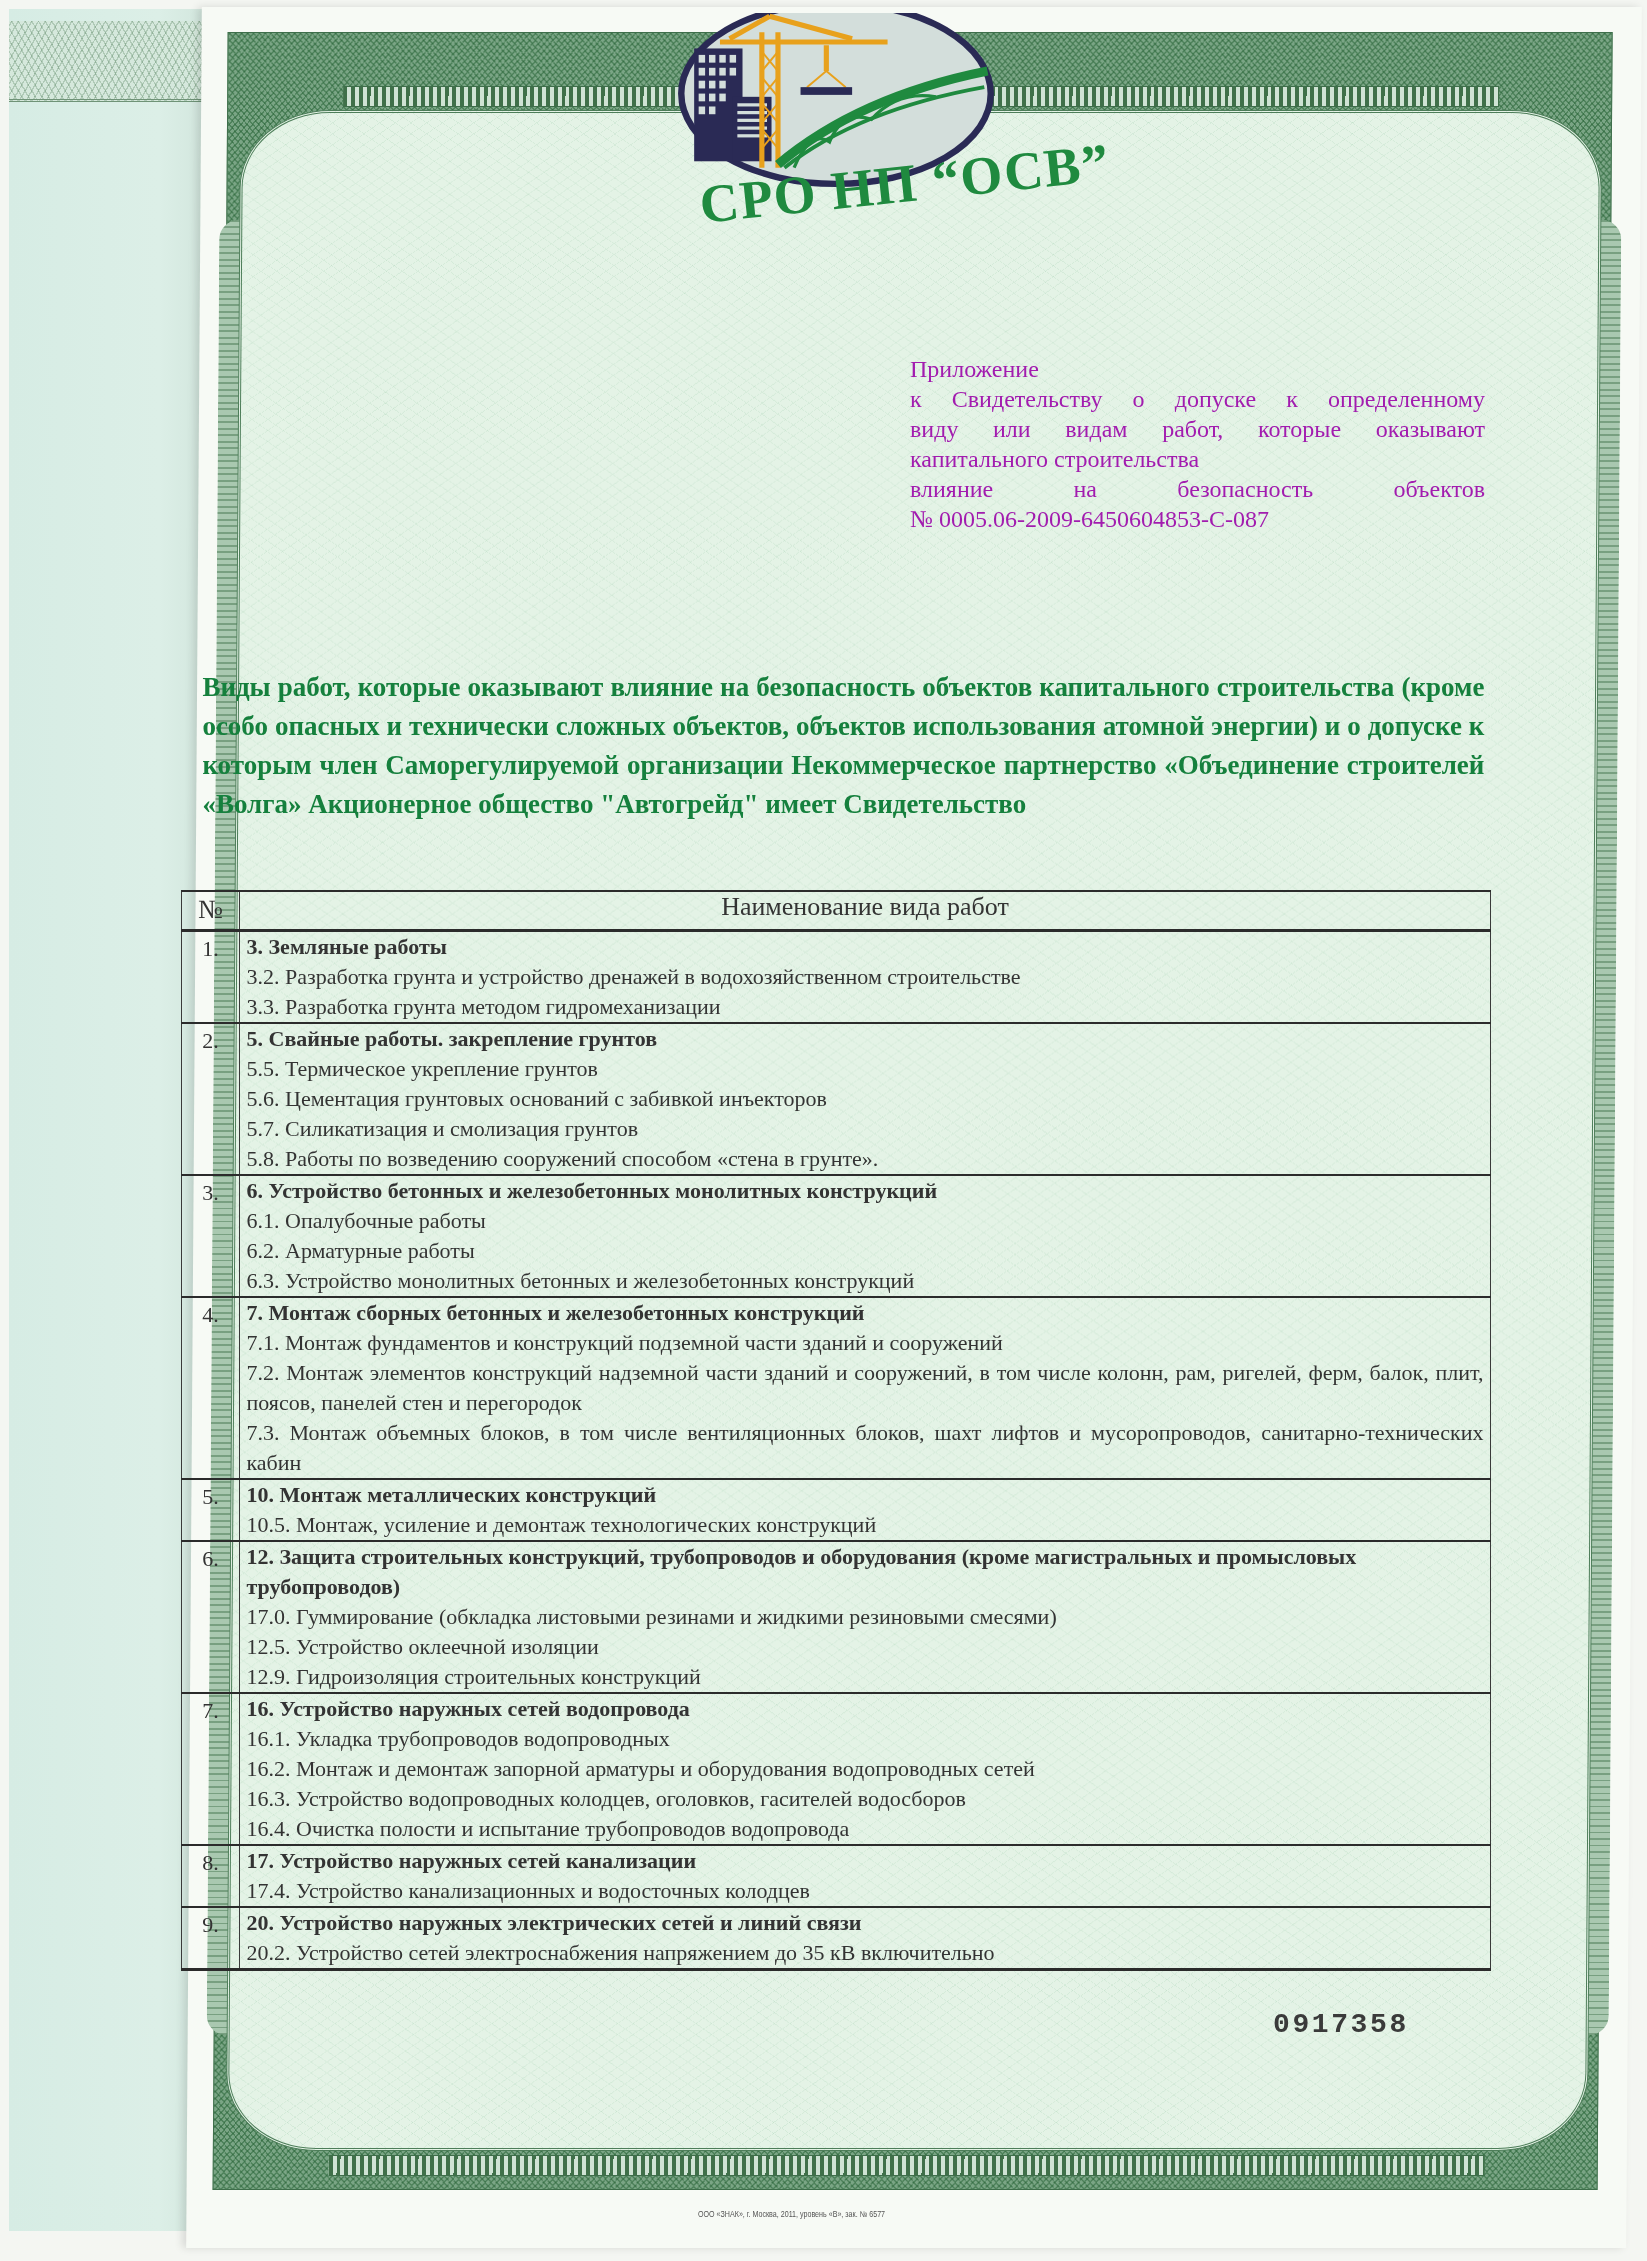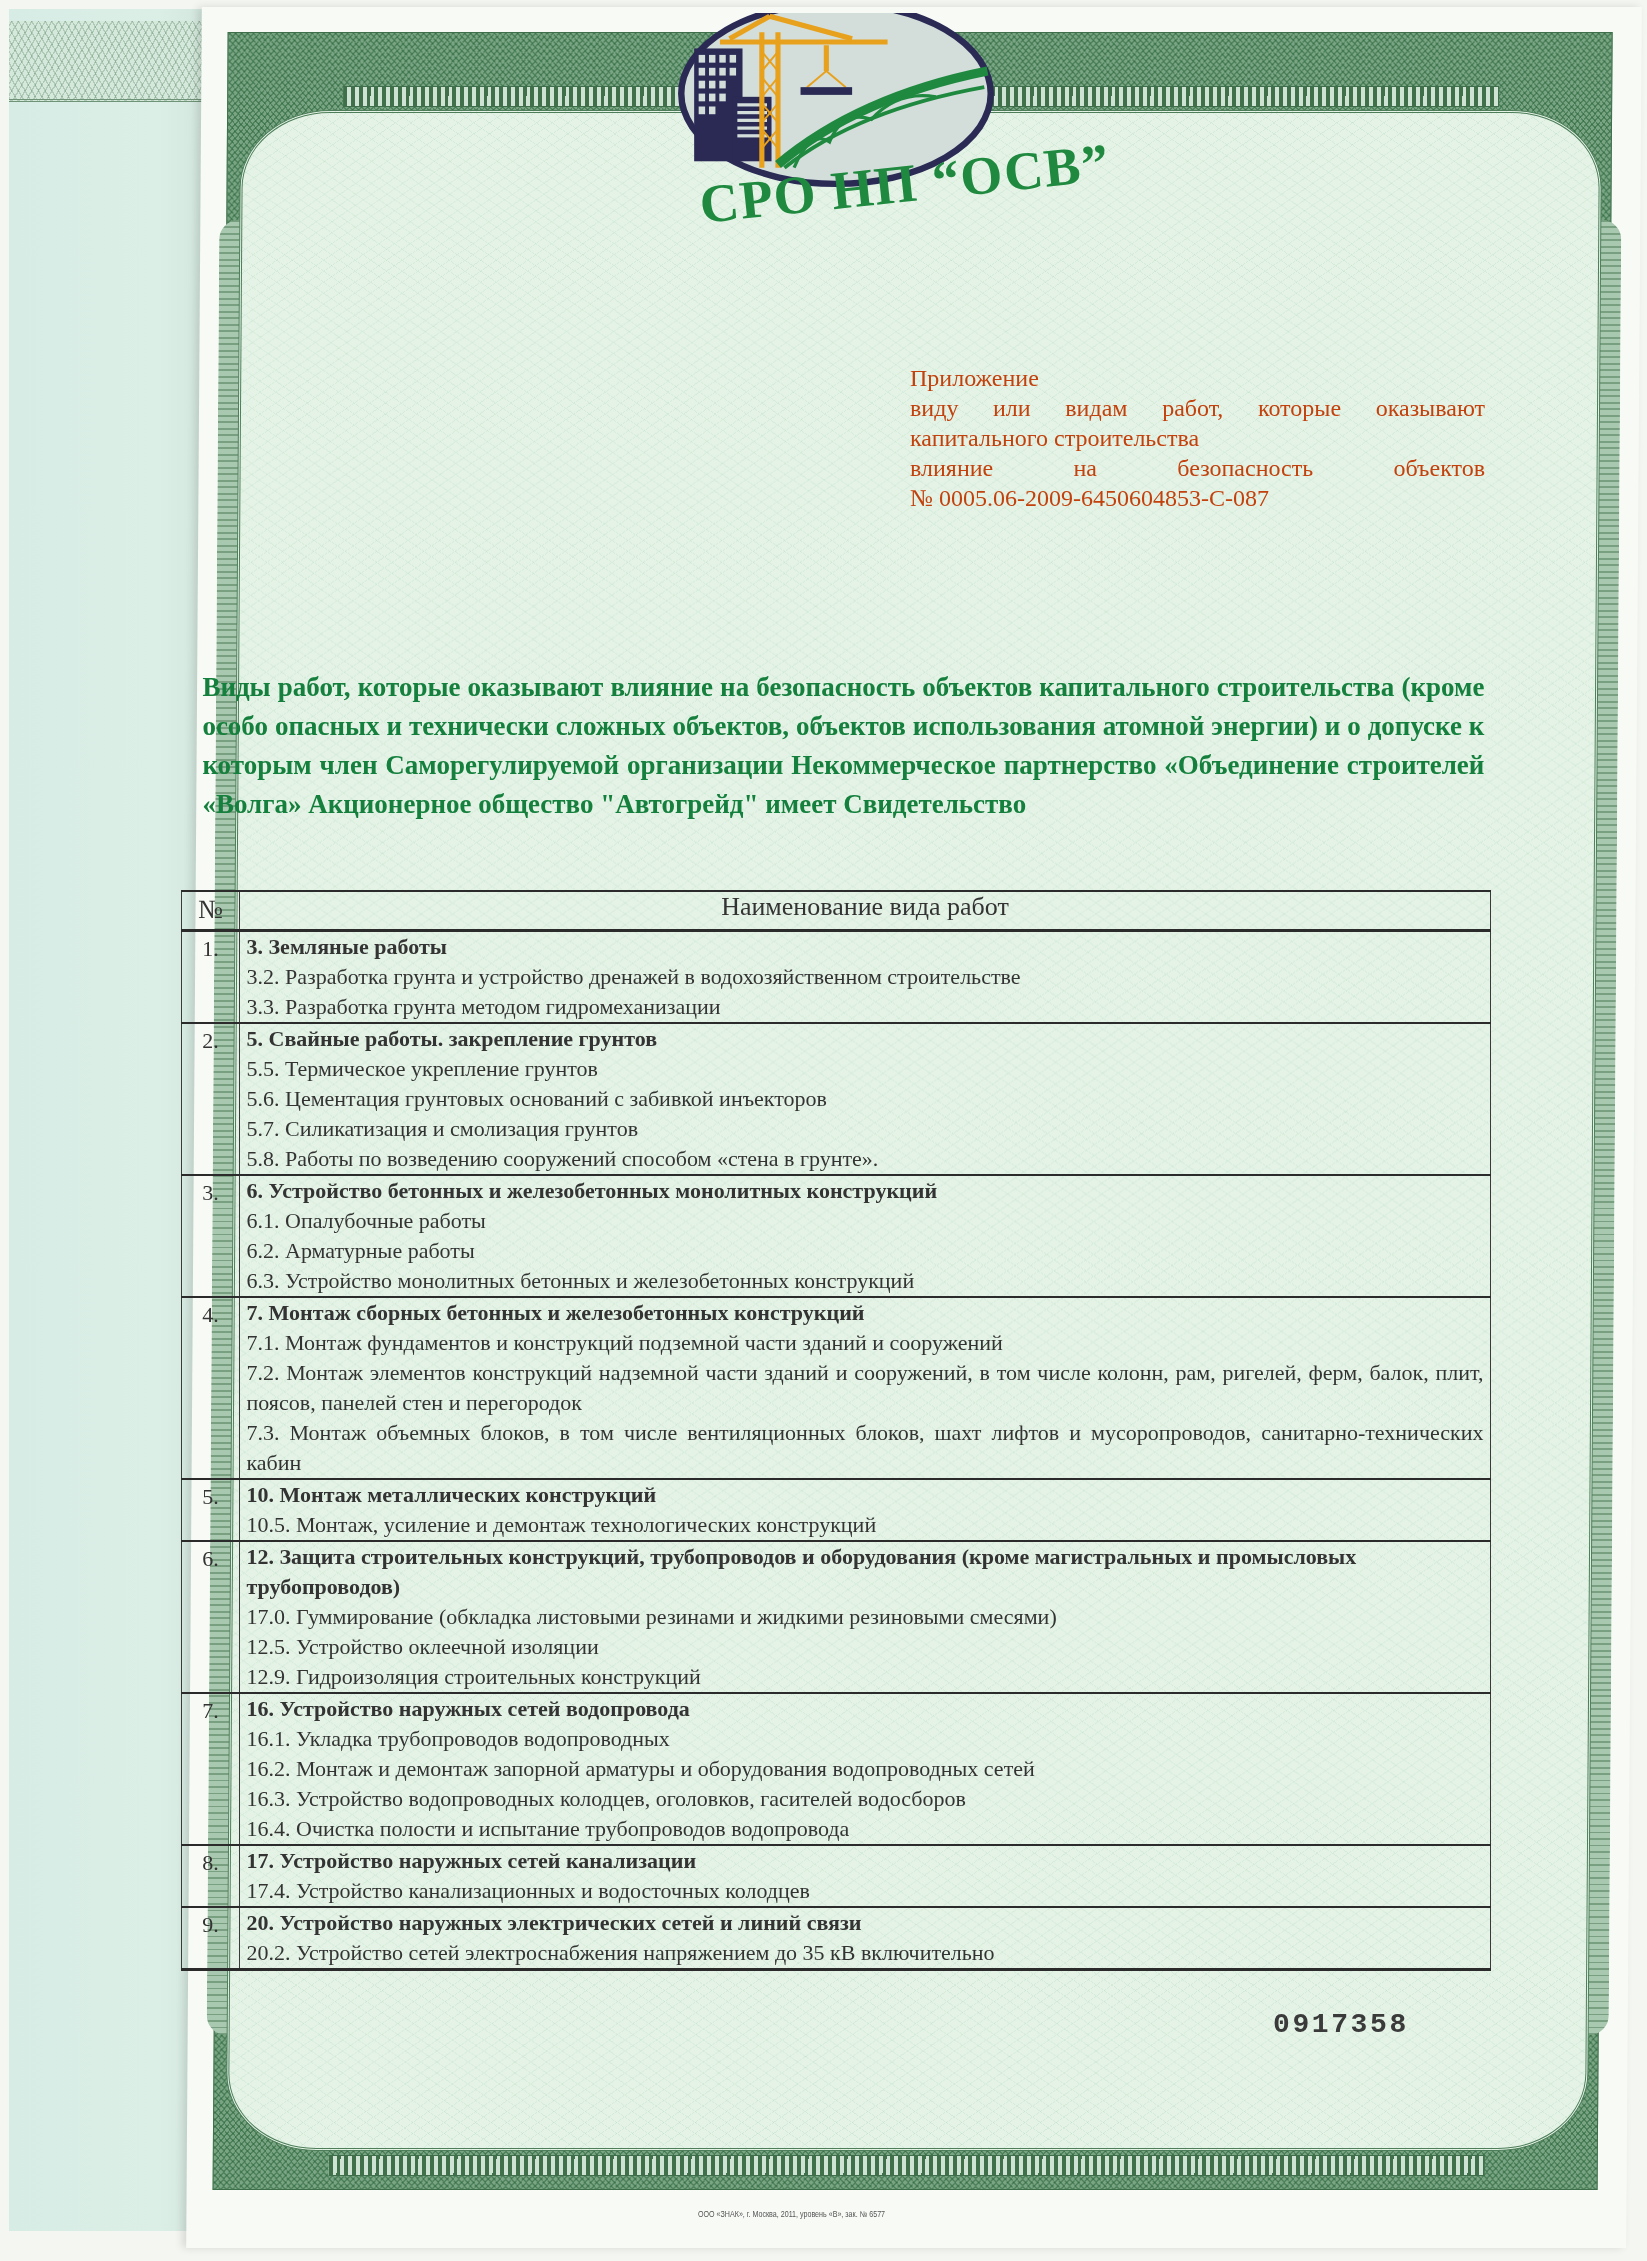--- a/index.html
+++ b/index.html
@@ -71,22 +71,22 @@
   .logo-text {
     position: absolute; left: 536px; top: 194px;
     color: #1f8a3f; font-family: "Liberation Serif", serif; font-size: 54px;
     font-weight: bold; letter-spacing: 1.3px;
     transform: rotate(-6deg); transform-origin: left bottom;
     font-stretch: condensed;
   }
 
   
   .appendix {
-    position: absolute; left: 716px; top: 363px; width: 575px;
-    font-size: 24px; line-height: 30px; color: #c2410c;
+    position: absolute; left: 716px; top: 354px; width: 575px;
+    font-size: 24px; line-height: 30px; color: #a21caf;
   }
   .appendix .line { display: block; }
   .appendix .justify { text-align: justify; text-align-last: justify; }
 
   
   .heading {
     position: absolute; left: 8.4px; top: 668px; width: 1282px;
     font-size: 27px; line-height: 39px; font-weight: bold; color: #15803d;
     text-align: justify;
   }
@@ -191,20 +191,21 @@
 
   <path d="M175 235 Q 300 130 500 90" stroke="#1f8a3f" stroke-width="14" fill="none"></path>
   <path d="M185 240 Q 300 150 495 115" stroke="#1f8a3f" stroke-width="6" fill="none"></path>
   <path d="M200 240 Q 225 180 255 200 Q 275 150 320 165 Q 360 120 420 130" stroke="#1f8a3f" stroke-width="5" fill="none"></path>
 </svg>
 <div class="logo-text" style="left:703px; top:174px;">СРО НП “ОСВ”</div>
 
 <div class="content">
   <div class="appendix">
     <span class="line">Приложение</span>
+    <span class="line justify">к Свидетельству о допуске к определенному</span>
     <span class="line justify">виду или видам работ, которые оказывают</span>
     <span class="line">капитального строительства</span>
     <span class="line justify">влияние на безопасность объектов</span>
     <span class="line">№ 0005.06-2009-6450604853-С-087</span>
   </div>
 
   <div class="heading">Виды работ, которые оказывают влияние на безопасность объектов капитального строительства (кроме особо опасных и технически сложных объектов, объектов использования атомной энергии) и о допуске к которым член Саморегулируемой организации Некоммерческое партнерство «Объединение строителей «Волга» Акционерное общество "Автогрейд" имеет Свидетельство</div>
 
   <table class="works-table">
     <thead>

